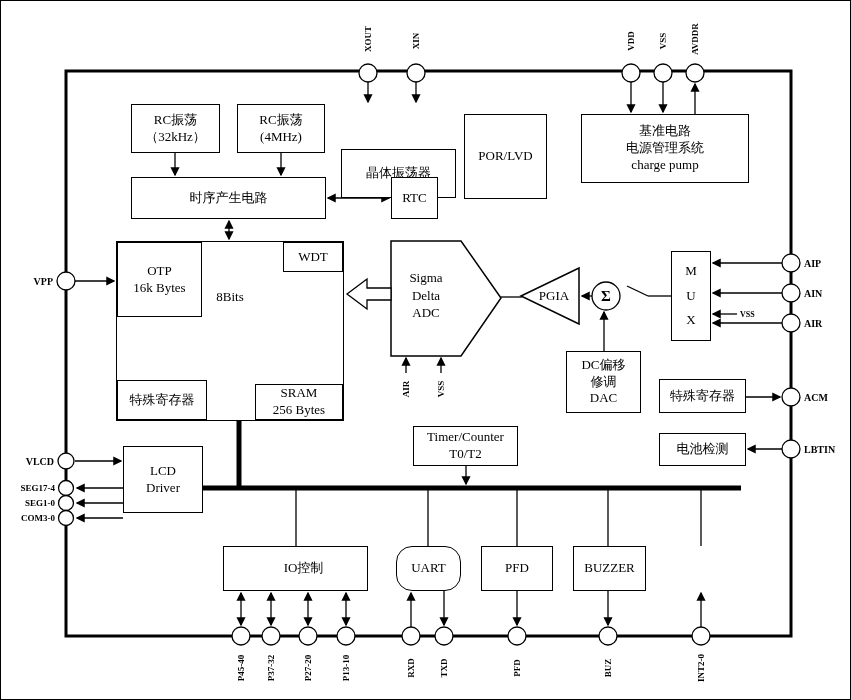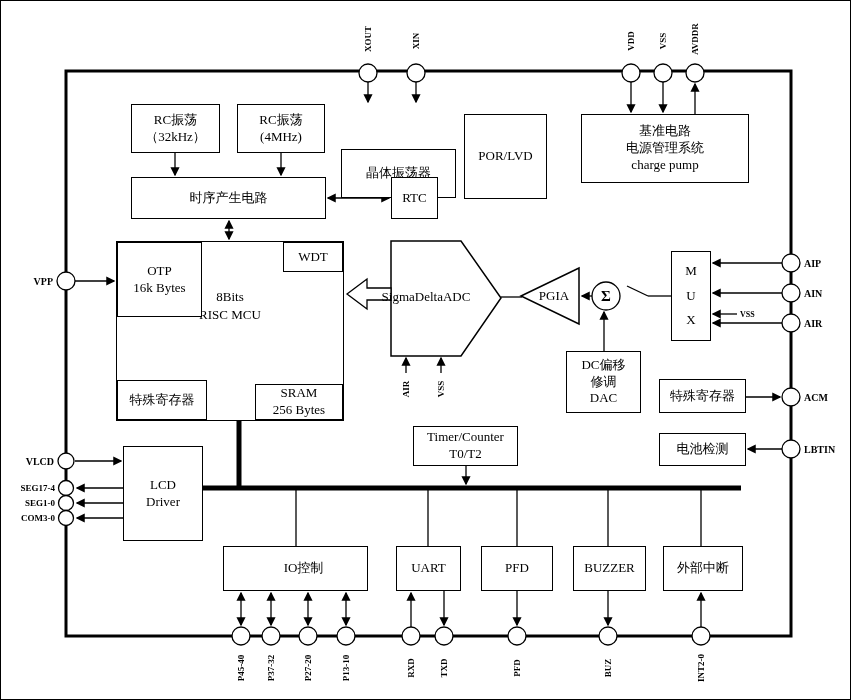--- a/index.html
+++ b/index.html
@@ -14,22 +14,22 @@
     background:#fff; display:flex; flex-direction:column; align-items:center;
     justify-content:center; text-align:center; font-size:13px; line-height:1.3;
     z-index:2;
   }
   .mcu { display:block; }
   .mcu .block { z-index:3;text-align:right; }
   .mcu-text { position:absolute; left:0; right:0; top:46px; text-align:center;
     font-size:13px; line-height:1.4; }
   .shape-text {
     position:absolute; z-index:2; text-align:center; font-size:13px;
-    line-height:1.35; background:transparent; display:flex; 
-    align-items:center; justify-content:center;
+    line-height:1.35; background:transparent; display:flex; flex-direction:column;
+    align-items:center; justify-content:flex-start;
   }
   .mux-text { letter-spacing:0; line-height:1.9; font-size:13px; }
   .vlabel {
     position:absolute; z-index:2; transform:translate(-50%,-50%) rotate(-90deg);
     font-size:9px; font-weight:bold; white-space:nowrap;
   }
   .plabel {
     position:absolute; z-index:2; font-size:10px; font-weight:bold;
     white-space:nowrap; transform:translate(0,-50%);
   }
@@ -187,21 +187,20 @@
     </div>
     <div class="block" style="left:0;bottom:0;width:90px;height:40px;font-family:Liberation Serif, serif;">
       <span>特殊寄存器</span>
     </div>
     <div class="block" style="right:0;bottom:0;width:88px;height:36px;">
       <span>SRAM</span>
       <span>256 Bytes</span>
     </div>
     <div class="mcu-text">
       <div>8Bits</div>
-      <div>RISC MCU</div>
     </div>
   </div>
 
   <div class="shape-text" style="left:385px;top:268px;width:80px;height:56px;">
     <span>Sigma</span>
     <span>Delta</span>
     <span>ADC</span>
   </div>
   <div class="shape-text" style="left:530px;top:286px;width:46px;height:18px;">
     <span>PGIA</span>
@@ -220,43 +219,40 @@
     <span>修调</span>
     <span>DAC</span>
   </div>
   <div class="block" style="left:658px;top:378px;width:87px;height:34px;">
     <span>特殊寄存器</span>
   </div>
   <div class="block" style="left:658px;top:432px;width:87px;height:33px;">
     <span>电池检测</span>
   </div>
 
-  <div class="block" style="left:122px;top:445px;width:80px;height:95px;">
+  <div class="block" style="left:122px;top:445px;width:80px;height:67px;">
     <span>LCD</span>
     <span>Driver</span>
   </div>
   <div class="block" style="left:412px;top:425px;width:105px;height:40px;">
     <span>Timer/Counter</span>
     <span>T0/T2</span>
   </div>
 
   <div class="block" style="left:222px;top:545px;width:145px;height:45px;padding-left:16px;">
     <span>IO控制</span>
   </div>
-  <div class="block" style="left:395px;top:545px;width:65px;height:45px;">
+  <div class="block" style="left:395px;top:545px;width:65px;height:45px;border-radius:16px;">
     <span>UART</span>
   </div>
   <div class="block" style="left:480px;top:545px;width:72px;height:45px;">
     <span>PFD</span>
   </div>
   <div class="block" style="left:572px;top:545px;width:73px;height:45px;">
     <span>BUZZER</span>
-  </div>
-  <div class="block" style="left:662px;top:545px;width:80px;height:45px;">
-    <span>外部中断</span>
   </div>
 
   <div class="vlabel" style="left:367px;top:38px;">XOUT</div>
   <div class="vlabel" style="left:415px;top:40px;">XIN</div>
   <div class="vlabel" style="left:630px;top:40px;">VDD</div>
   <div class="vlabel" style="left:662px;top:40px;">VSS</div>
   <div class="vlabel" style="left:694px;top:38px;">AVDDR</div>
 
   <div class="plabel rt" style="left:52px;top:280px;">VPP</div>
   <div class="plabel rt" style="left:53px;top:460px;">VLCD</div>

